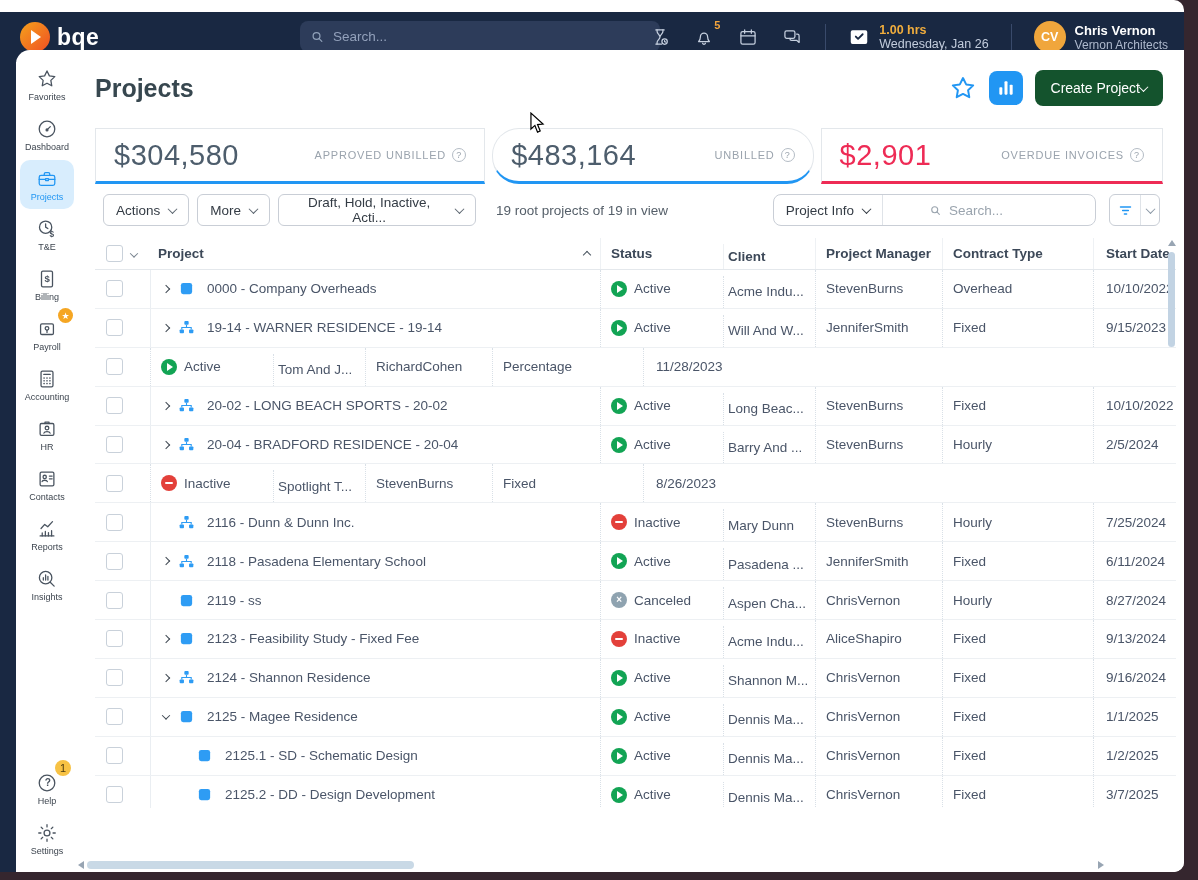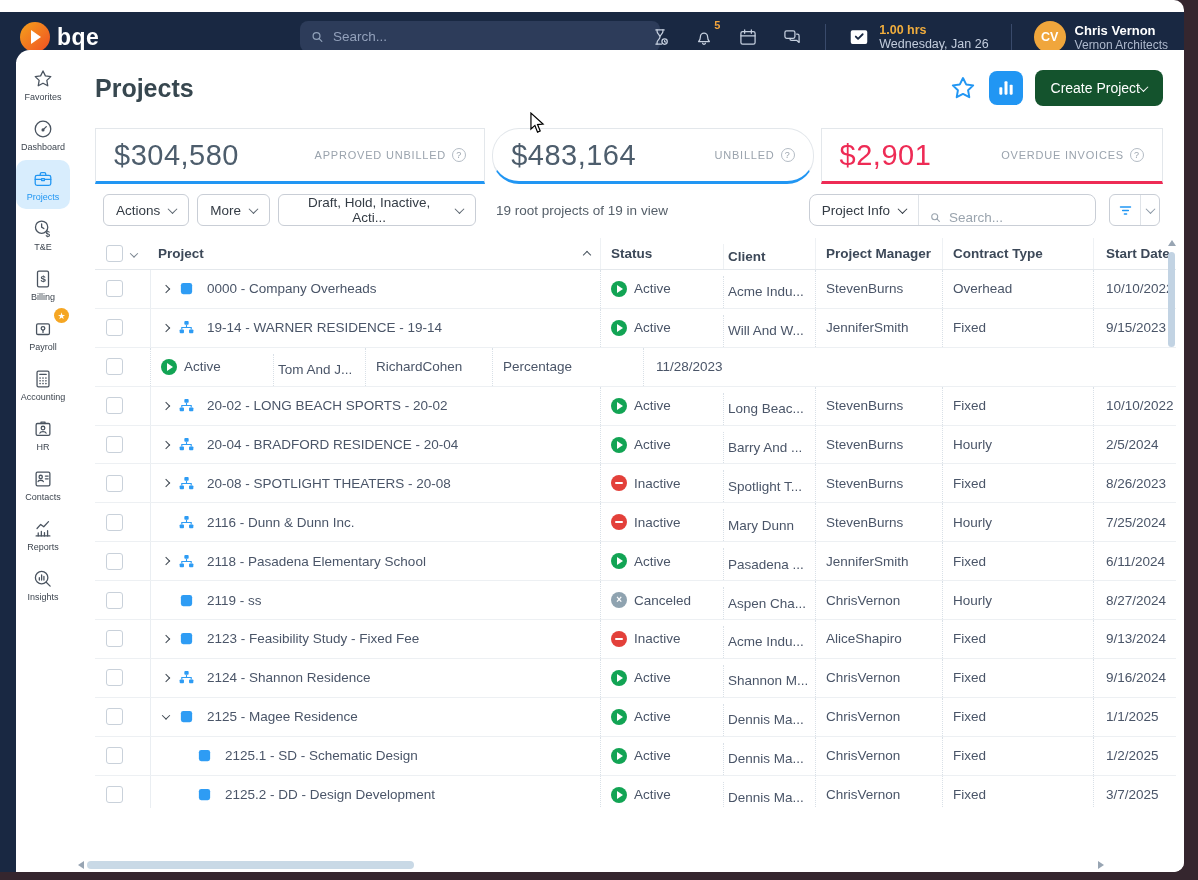--- a/index.html
+++ b/index.html
@@ -23,21 +23,21 @@
   .hrs-wrap { display:flex; align-items:center; gap:9px; }
   .hrs-line1 { color:#f0ad3d; font-size:12.5px; font-weight:bold; }
   .hrs-line2 { color:#c3cddd; font-size:12.5px; }
   .user-wrap { display:flex; align-items:center; gap:9px; }
   .avatar { width:32px; height:32px; border-radius:50%; background:#f0a63c; color:#fff; font-size:12.5px; font-weight:bold; display:flex; align-items:center; justify-content:center; }
   .u-name { color:#fff; font-size:13px; font-weight:bold; }
   .u-co { color:#aeb9cd; font-size:12px; }
 
   
   .siderail { position:absolute; left:0; top:50px; bottom:0; width:16px; background:#192842; }
-  .sidebar { position:absolute; left:16px; top:50px; bottom:0; width:62px; background:#fff; border-radius:14px 0 0 14px; display:flex; }
+  .sidebar { position:absolute; left:16px; top:50px; bottom:0; width:62px; background:#fff; border-radius:14px 0 0 14px; display:flex; flex-direction:column; }
   .sb-list { display:flex; flex-direction:column; margin-top:10px; }
   .sb-item { position:relative; width:54px; margin:0 auto 1px; height:49px; display:flex; flex-direction:column; align-items:center; justify-content:center; gap:2px; border-radius:10px; cursor:pointer; }
   .sb-item svg { width:22px; height:22px; stroke:#49535f; fill:none; stroke-width:1.4; stroke-linecap:round; stroke-linejoin:round; }
   .sb-item svg text { stroke:none; fill:#49535f; }
   .sb-label { font-size:9px; color:#3d454f; }
   .sb-item.active { background:#d8edfd; }
   .sb-item.active svg { stroke:#2196f3; }
   .sb-item.active .sb-label { color:#2196f3; }
   .sb-bottom { margin-top:auto; margin-bottom:8px; display:flex; flex-direction:column; }
   .sb-badge-star { position:absolute; top:-2px; right:1px; width:15px; height:15px; border-radius:50%; background:#f5a623; color:#fff; font-size:9px; display:flex; align-items:center; justify-content:center; }
@@ -62,21 +62,21 @@
   .stat-card.red .val { color:#ee2b55; }
   .stat-lbl { font-size:11px; color:#9aa3ad; letter-spacing:.8px; display:flex; align-items:center; gap:6px; }
   .qmark { width:14px; height:14px; border:1px solid #b4bcc5; border-radius:50%; font-size:9px; color:#9aa3ad; display:inline-flex; align-items:center; justify-content:center; }
   .sc1 { flex:1.18; } .sc2 { flex:0.95;border-radius:27px; } .sc3 { flex:1.02; }
 
   .toolbar { display:flex; align-items:center; margin:10px 24px 0 17px; height:32px;padding-left:8px; }
   .tb-btn { height:32px; border:1px solid #c9ced6; background:#fff; border-radius:6px; color:#333b44; font-size:13.5px; padding:0 12px; display:flex; align-items:center; gap:9px; margin-right:8px; cursor:pointer; }
   .tb-btn .chev { color:#5c6670; }
   .tb-count { font-size:13.5px; color:#555f69; margin-left:12px; }
   .tb-right { margin-left:auto; display:flex; align-items:center; gap:13px; }
-  .pi-group { display:flex; align-items:flex-end; height:32px; border:1px solid #c9ced6; border-radius:8px; overflow:hidden; }
+  .pi-group { display:flex; align-items:center; height:32px; border:1px solid #c9ced6; border-radius:8px; overflow:hidden;gap:36px; }
   .pi-select { display:flex; align-items:center; gap:9px; padding:0 12px; font-size:13.5px; color:#333b44; height:100%; border-right:1px solid #dfe3e8; cursor:pointer; }
   .pi-search { display:flex; align-items:center; gap:7px; padding:0 10px; width:176px; }
   .pi-search input { border:none; outline:none; font-size:13.5px; color:#333; width:100%; font-family:"Liberation Sans",sans-serif; }
   .pi-search input::placeholder { color:#9aa4ae; }
   .fl-group { display:flex; height:32px; border:1px solid #c9ced6; border-radius:6px; overflow:hidden; }
   .fl-btn { width:30px; display:flex; align-items:center; justify-content:center; cursor:pointer; }
   .fl-chev { width:19px; display:flex; align-items:center; justify-content:center; border-left:1px solid #dfe3e8; color:#8a97a5; cursor:pointer; }
 
   
   .tablewrap { position:absolute; left:17px; top:188px; width:1081px; bottom:64px; overflow:hidden; }
@@ -568,32 +568,20 @@
                 <span class="cell-txt">Hourly</span>
               </div>
               <div class="c-start">
                 <span class="cell-txt">2/5/2024</span>
               </div>
             </div>
             <div class="trow">
               <div class="c-check">
                 <span class="cb"></span>
               </div>
-              <div class="c-proj">
-                <span class="exp">
-                  <i class="chev right"></i>
-                </span>
-                <svg class="p-icon" viewBox="0 0 16 16">
-                  <path d="M8 5v3M3 10V8h10v2" stroke="#2e9cf4" stroke-width="1.2" fill="none"></path>
-                  <rect x="5.7" y="1" width="4.6" height="4" rx="1" fill="#2e9cf4"></rect>
-                  <rect x="0.7" y="10" width="4.6" height="4" rx="1" fill="#2e9cf4"></rect>
-                  <rect x="10.7" y="10" width="4.6" height="4" rx="1" fill="#2e9cf4"></rect>
-                </svg>
-                <span class="cell-txt">20-08 - SPOTLIGHT THEATERS - 20-08</span>
-              </div>
               <div class="c-status">
                 <span class="sicon" style="background:#e3403a">
                   <i class="bar"></i>
                 </span>
                 <span class="cell-txt">Inactive</span>
               </div>
               <div class="c-client">
                 <span class="cell-txt">Spotlight T...</span>
               </div>
               <div class="c-pm">

